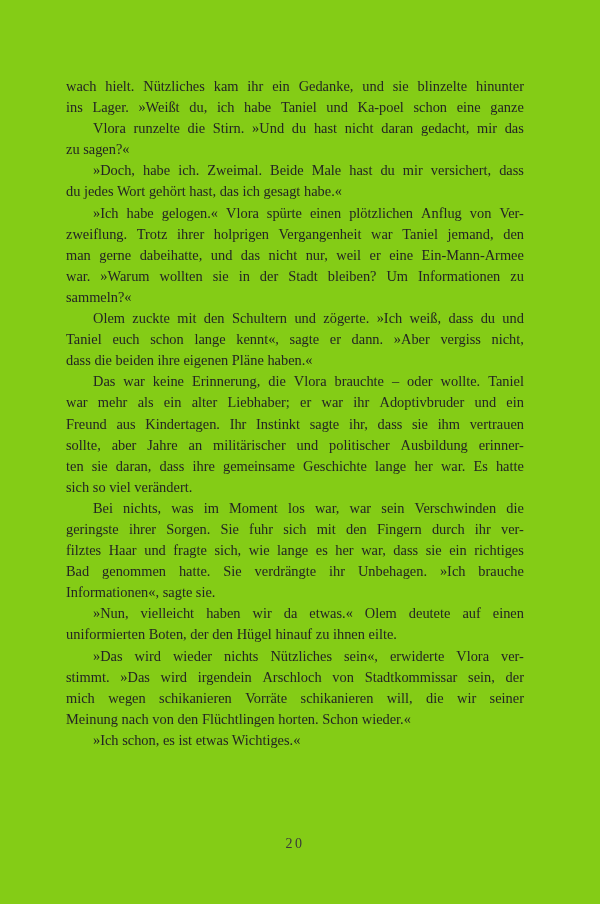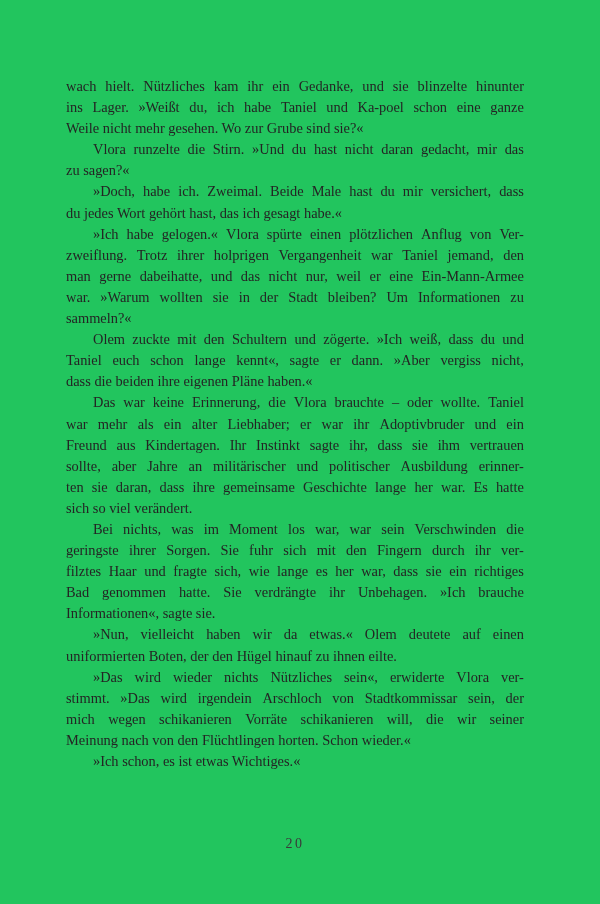--- a/index.html
+++ b/index.html
@@ -4,21 +4,21 @@
 <style>
   html, body {
     margin: 0;
     padding: 0;
     background: #ffffff;
   }
   .page {
     position: relative;
     width: 600px;
     height: 904px;
-    background: #22c55e;
+    background: #84cc16;
     font-family: "Liberation Serif", "DejaVu Serif", serif;
     overflow: hidden;
   }
   .text-block {
     position: absolute;
     left: 66px;
     top: 76px;
     width: 458px;
   }
   .line {
@@ -54,21 +54,20 @@
     color: #3a3a3a;
   }
 </style>
 </head>
 <body>
 
 <div class="page">
   <div class="text-block">
       <div class="line"><span>wach</span><span>hielt.</span><span>Nützliches</span><span>kam</span><span>ihr</span><span>ein</span><span>Gedanke,</span><span>und</span><span>sie</span><span>blinzelte</span><span>hinunter</span></div>
       <div class="line"><span>ins</span><span>Lager.</span><span>»Weißt</span><span>du,</span><span>ich</span><span>habe</span><span>Taniel</span><span>und</span><span>Ka-poel</span><span>schon</span><span>eine</span><span>ganze</span></div>
-      <div class="line last">Weile nicht mehr gesehen. Wo zur Grube sind sie?«</div>
       <div class="line indent"><span>Vlora</span><span>runzelte</span><span>die</span><span>Stirn.</span><span>»Und</span><span>du</span><span>hast</span><span>nicht</span><span>daran</span><span>gedacht,</span><span>mir</span><span>das</span></div>
       <div class="line last">zu sagen?«</div>
       <div class="line indent"><span>»Doch,</span><span>habe</span><span>ich.</span><span>Zweimal.</span><span>Beide</span><span>Male</span><span>hast</span><span>du</span><span>mir</span><span>versichert,</span><span>dass</span></div>
       <div class="line last">du jedes Wort gehört hast, das ich gesagt habe.«</div>
       <div class="line indent"><span>»Ich</span><span>habe</span><span>gelogen.«</span><span>Vlora</span><span>spürte</span><span>einen</span><span>plötzlichen</span><span>Anflug</span><span>von</span><span>Ver-</span></div>
       <div class="line"><span>zweiflung.</span><span>Trotz</span><span>ihrer</span><span>holprigen</span><span>Vergangenheit</span><span>war</span><span>Taniel</span><span>jemand,</span><span>den</span></div>
       <div class="line"><span>man</span><span>gerne</span><span>dabeihatte,</span><span>und</span><span>das</span><span>nicht</span><span>nur,</span><span>weil</span><span>er</span><span>eine</span><span>Ein-Mann-Armee</span></div>
       <div class="line"><span>war.</span><span>»Warum</span><span>wollten</span><span>sie</span><span>in</span><span>der</span><span>Stadt</span><span>bleiben?</span><span>Um</span><span>Informationen</span><span>zu</span></div>
       <div class="line last">sammeln?«</div>
       <div class="line indent"><span>Olem</span><span>zuckte</span><span>mit</span><span>den</span><span>Schultern</span><span>und</span><span>zögerte.</span><span>»Ich</span><span>weiß,</span><span>dass</span><span>du</span><span>und</span></div>

